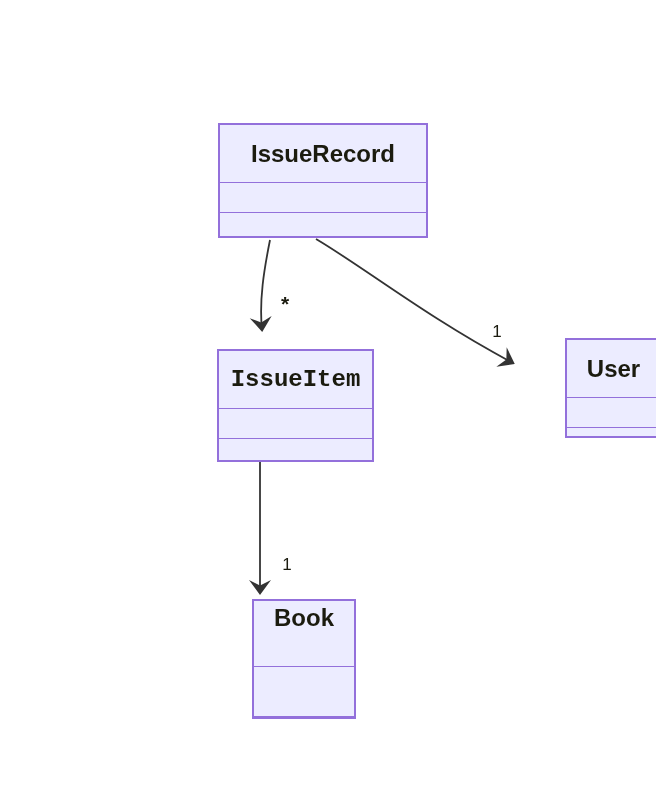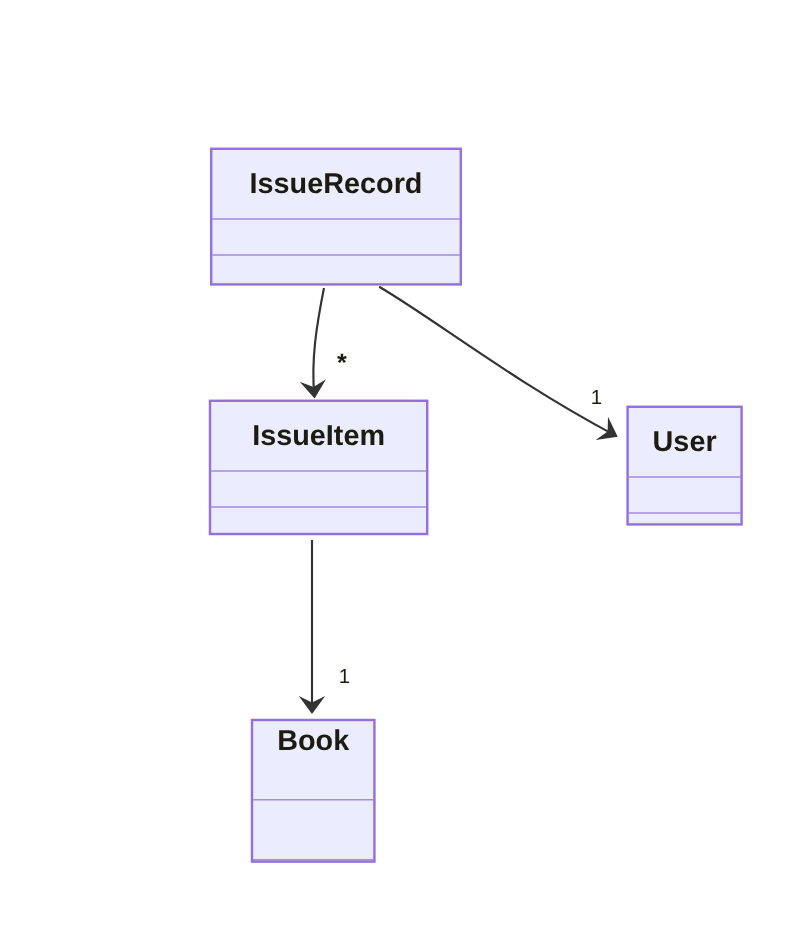--- a/index.html
+++ b/index.html
@@ -55,41 +55,42 @@
   .arrowhead { fill: var(--edge); }
 
   
   .class-node {
     position: absolute;
     display: flex;
     flex-direction: column;
     background: var(--node-fill);
     border: 2px solid var(--node-border);
     z-index: 3;
+    margin-left: 43px;
   }
   .compartment-name {
     height: 57px;
     display: flex;
     align-items: center;
     justify-content: center;
     font-size: 24px;
     font-weight: bold;
     color: var(--text);
   }
   .compartment-attrs {
     height: 30px;
     border-top: 1.5px solid var(--node-border);
   }
   .compartment-methods {
     flex: 1;
     border-top: 1.5px solid var(--node-border);
   }
 
   .node-issuerecord { left: 175px; top: 123px; width: 210px; height: 115px; }
-  .node-issueitem   { left: 174px; top: 333px; width: 183px; height: 113px; }
+  .node-issueitem   { left: 174px; top: 349px; width: 157px; height: 113px; font-family: Liberation Mono, monospace; }
   .node-user        { left: 522px; top: 338px; width: 97px;  height: 100px; }
   .node-book        { left: 209px; top: 599px; width: 104px; height: 120px; gap: 32px; }
 
   
   .edge-label {
     position: absolute;
     transform: translate(-50%, -50%);
     font-size: 17px;
     font-weight: 500;
     color: var(--text);

